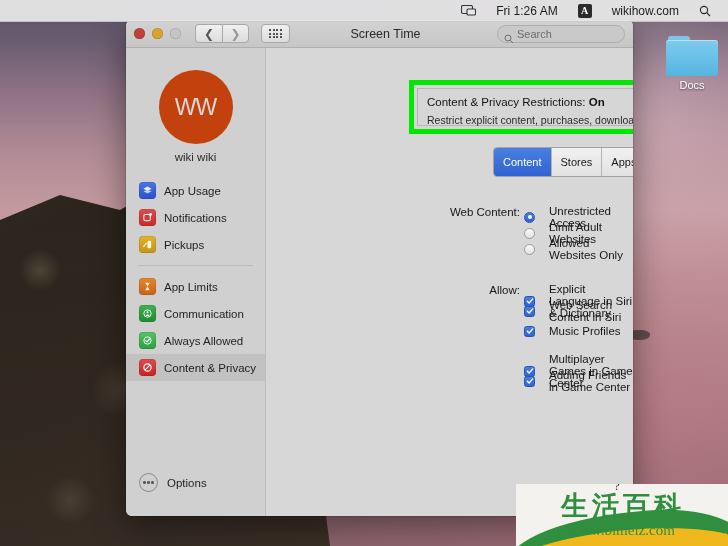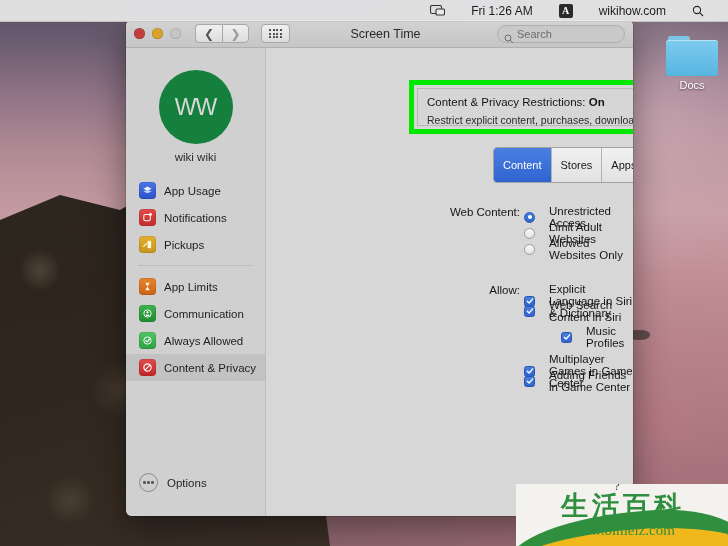--- a/index.html
+++ b/index.html
@@ -53,21 +53,21 @@
     border-radius: 55% 45% 30% 50%;
     filter: blur(0.5px);
   }
 
   
   #menubar {
     position: absolute; left: 0; top: 0; width: 728px; height: 22px;
     background: rgba(233,233,233,0.93);
     border-bottom: 1px solid rgba(0,0,0,0.12);
     display: flex; align-items: center; justify-content: flex-end;
-    padding-right: 15px; gap: 8px;
+    padding-right: 8px; gap: 2px;
     font-size: 12px; color: #1c1c1c;
     z-index: 40;
   }
   .mb-item { display:flex; align-items:center; height:22px; padding:0 9px; }
   #mb-airplay svg { display:block; }
   #mb-inputbadge {
     width: 14px; height: 14px; background: #2b2b2b; color: #fff;
     border-radius: 2px; font-size: 10px; font-weight: bold;
     display: flex; align-items: center; justify-content: center;
     font-family: "Liberation Serif", serif;
@@ -160,21 +160,21 @@
   #winbody { display:flex; height: 468px; }
 
   
   #sidebar {
     width: 140px; background: #d0d0d0;
     border-right: 1px solid #bdbdbd;
     padding-top: 14px; position: relative;
   }
   #avatar {
     width: 74px; height: 74px; border-radius: 50%;
-    background: #15803d; margin: 8px auto 0;
+    background: #c2410c; margin: 8px auto 0;
     display:flex; align-items:center; justify-content:center;
     color:#d8d8d8; font-size: 23px; letter-spacing: -1px;
   }
   #avatar-name {
     text-align:center; font-size: 11.5px; color:#2c2c2c; margin-top: 7px;
   }
   .side-list { margin-top: 14px; }
   .side-item {
     display:flex; align-items:center; gap:8px;
     height: 27px; padding-left: 13px;
@@ -219,21 +219,21 @@
     border: 1px solid #b6b6b6;
     padding: 7px 9px 0 9px;
   }
   #banner-title { font-size: 11.5px; color:#141414; }
   #banner-title b { font-weight: bold; }
   #banner-sub { font-size: 10.5px; color:#2a2a2a; margin-top: 6px; }
 
   
   #tabs {
     position:absolute; left: 227px; top: 99px;
-    display:flex; height: 36px;
+    display:flex; height: 30px;
     border: 1px solid #a2a2a2; border-radius: 4px; overflow:hidden;
     background: linear-gradient(180deg,#f1f1f1,#e2e2e2);
   }
   .tab {
     display:flex; align-items:center; justify-content:center;
     padding: 0 9px; font-size: 11px; color:#171717;
     border-right: 1px solid #b3b3b3;
   }
   .tab:last-child { border-right: none; }
   .tab.active {
@@ -546,21 +546,21 @@
       </div>
       <div class="check-row" style="left:258px; top:251px;">
         <span class="checkbox">
           <svg width="8" height="8" viewBox="0 0 10 10">
               <path d="M1.6 5.2 L3.9 7.5 L8.4 2.4" fill="none" stroke="#fff" stroke-width="1.7" stroke-linecap="round" stroke-linejoin="round"></path>
             </svg>
         </span>
         <span>Web Search Content in Siri</span>
       </div>
 
-      <div class="check-row" style="left:258px; top:277px;margin-left:37px;">
+      <div class="check-row" style="left:258px; top:277px;">
         <span class="checkbox">
           <svg width="8" height="8" viewBox="0 0 10 10">
               <path d="M1.6 5.2 L3.9 7.5 L8.4 2.4" fill="none" stroke="#fff" stroke-width="1.7" stroke-linecap="round" stroke-linejoin="round"></path>
             </svg>
         </span>
         <span>Music Profiles</span>
       </div>
 
       <div class="check-row" style="left:258px; top:305px;">
         <span class="checkbox">

